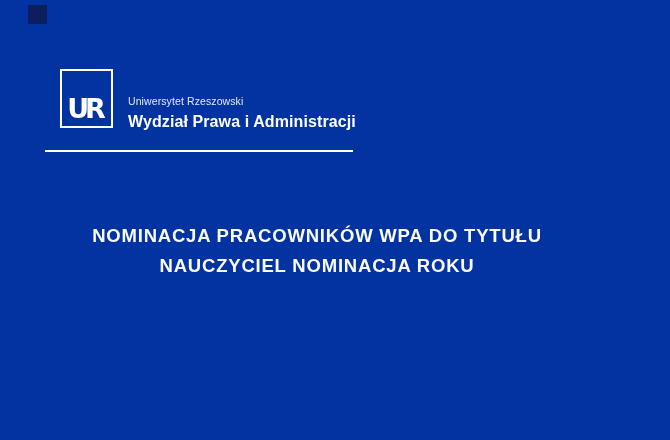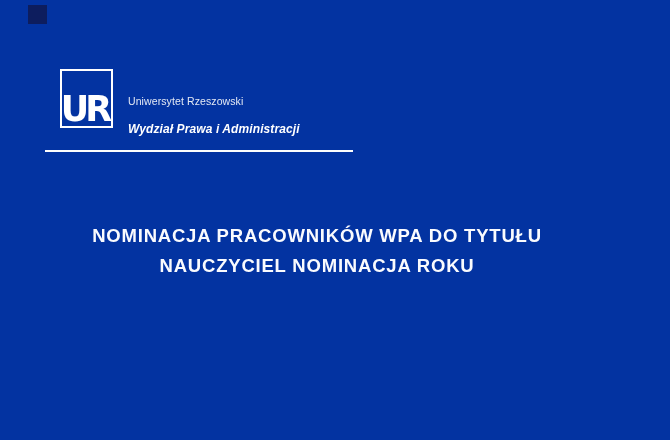--- a/index.html
+++ b/index.html
@@ -33,49 +33,48 @@
     box-sizing: border-box;
     display: flex;
     align-items: flex-end;
     justify-content: center;
     padding-bottom: 5px;
   }
   .logo-monogram {
     color: #ffffff;
     font-family: "DejaVu Sans", sans-serif;
     font-weight: 700;
-    font-size: 35px;
+    font-size: 27px;
     line-height: 24px;
     letter-spacing: -4px;
     padding-right: 4px;
     user-select: none;
   }
   .institution {
     position: absolute;
     left: 128px;
     top: 96px;
     color: #ffffff;
   }
   .institution .line1 {
     font-size: 10.5px;
     font-weight: 400;
     color: #e4e9f4;
     line-height: 11px;
     letter-spacing: 0.1px;
     white-space: nowrap;
   }
   .institution .line2 {
-    font-size: 12px;
+    font-size: 16px;
     font-weight: 700;
     color: #ffffff;
     line-height: 11px;
-    margin-top: 17px;
+    margin-top: 9px;
     letter-spacing: 0.1px;
     white-space: nowrap;
-    font-style: italic;
   }
   .divider {
     position: absolute;
     left: 45px;
     top: 150px;
     width: 308px;
     height: 2px;
     background: #fdfdfd;
   }
   .title-block {

